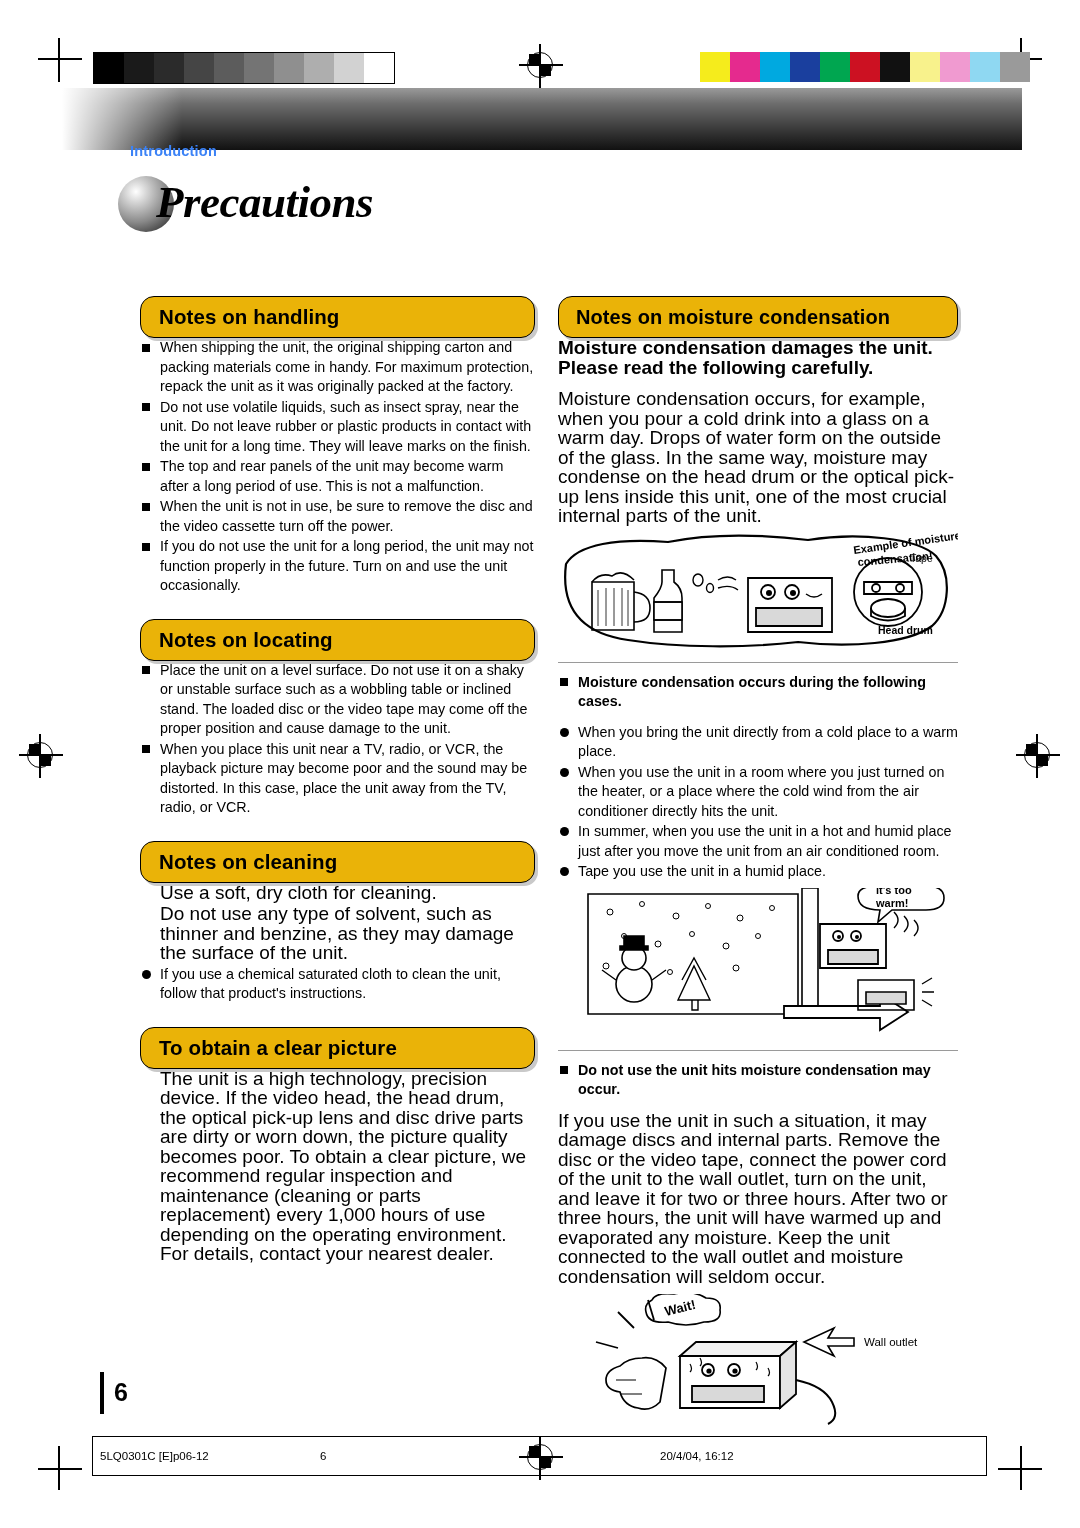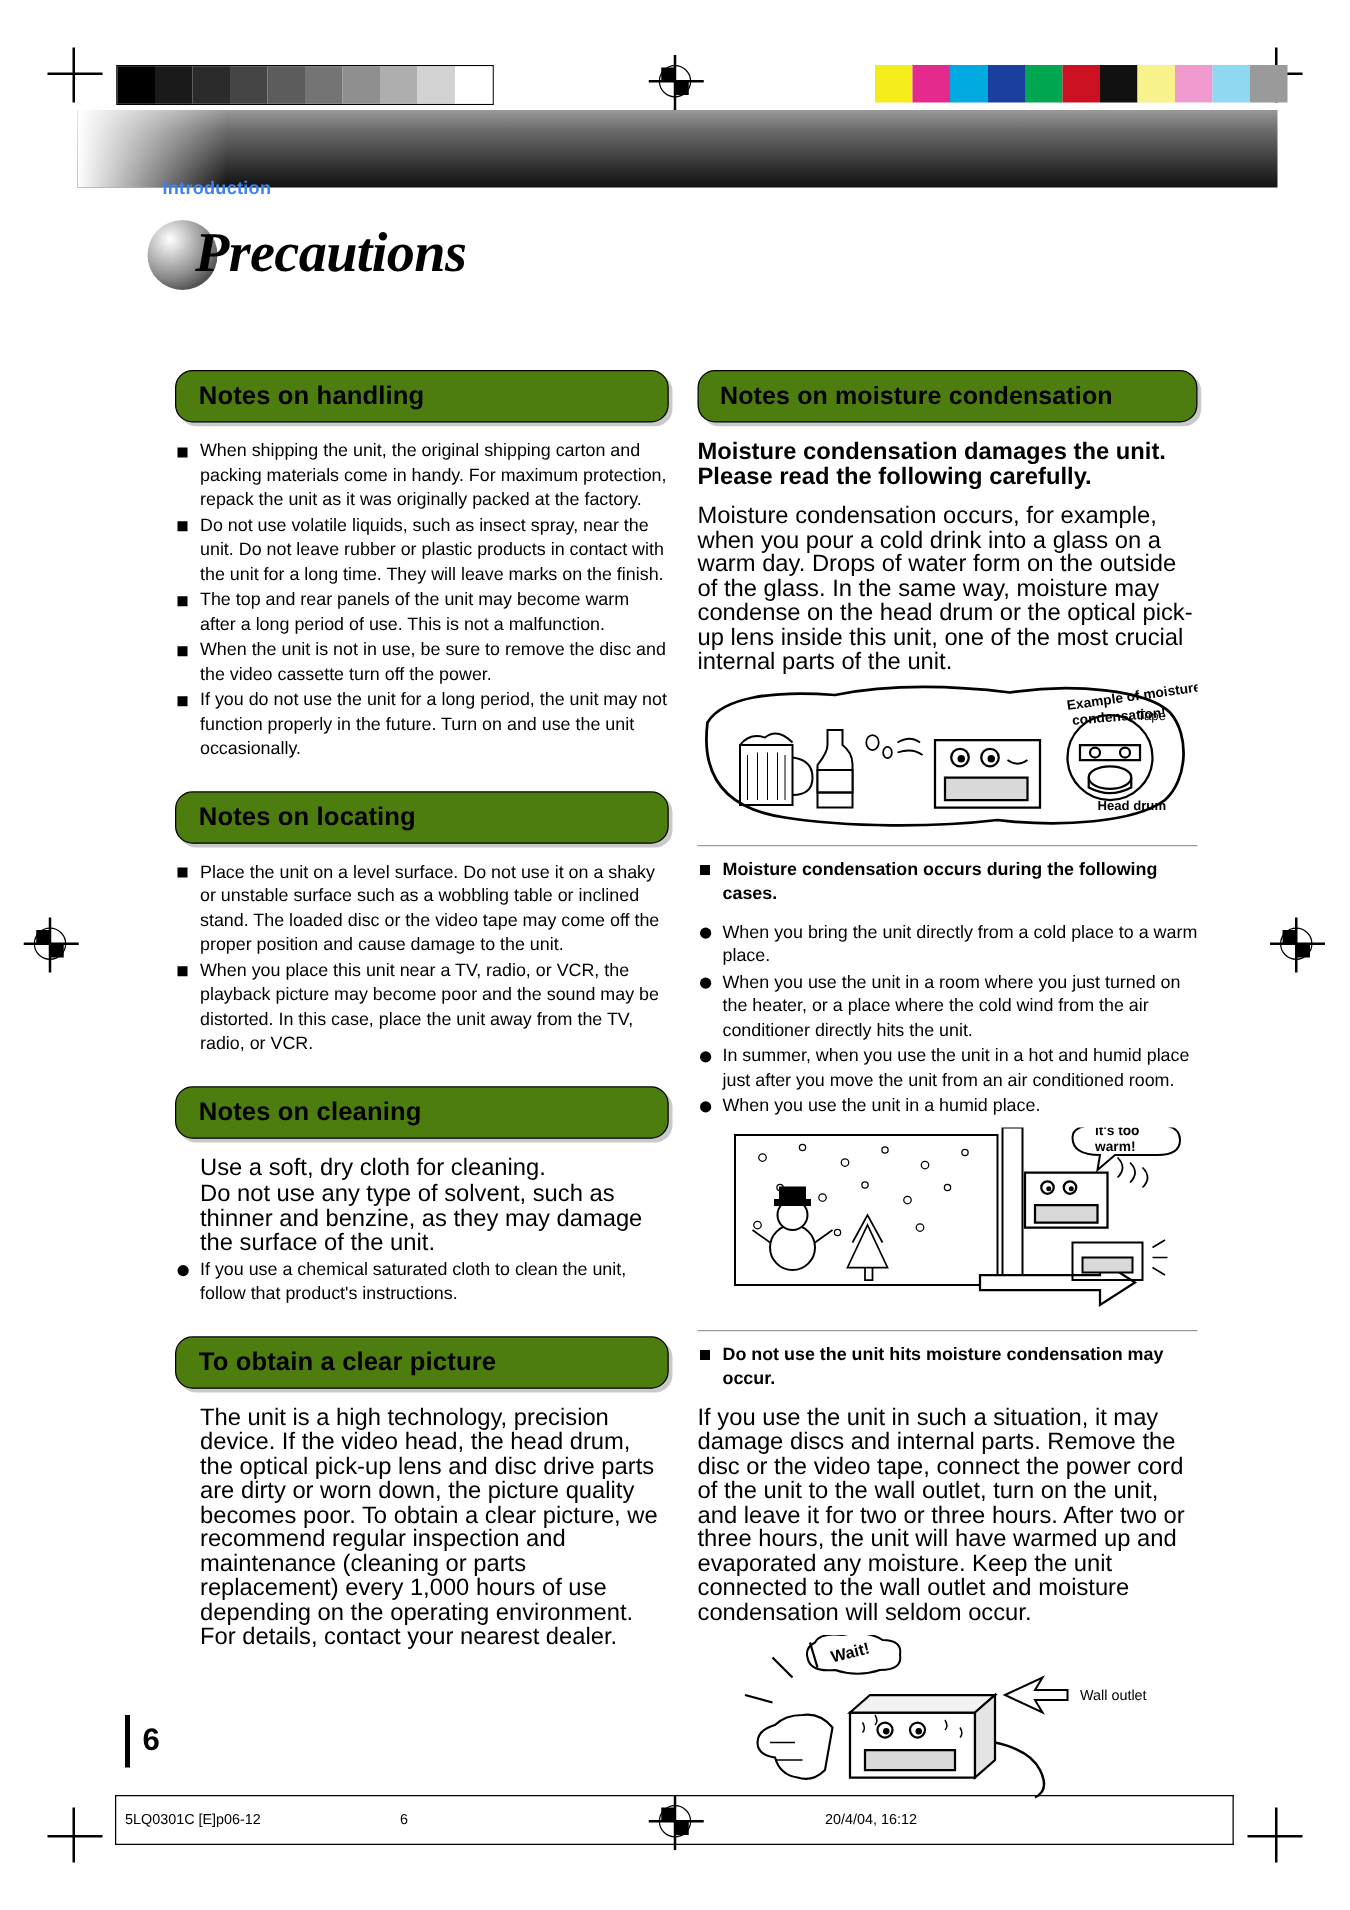--- a/index.html
+++ b/index.html
@@ -94,22 +94,21 @@
   .col-right { left: 558px; width: 400px; }
 
   
   .head-box {
     border: 1.6px solid #000;
     border-radius: 14px;
     height: 40px;
     display: flex;
     align-items: center;
     box-shadow: 3px 3px 0 #c9c9c9;
-    margin-bottom: 14px;
-    background: #4d7c0f;
+    background: #eab308;
   }
   .head-box span {
     font-size: 20.5px;
     font-weight: bold;
     padding-left: 18px;
     letter-spacing: 0.1px;
   }
   .head-box.wide span { font-size: 20px; padding-left: 17px; }
 
   
@@ -360,21 +359,21 @@
   <ul class="bullets">
     <li class="p bold" style="font-weight:bold;">Moisture condensation occurs during the following cases.</li>
   </ul>
 
   <div class="gap-s"></div>
 
   <ul class="bullets round">
     <li>When you bring the unit directly from a cold place to a warm place.</li>
     <li>When you use the unit in a room where you just turned on the heater, or a place where the cold wind from the air conditioner directly hits the unit.</li>
     <li>In summer, when you use the unit in a hot and humid place just after you move the unit from an air conditioned room.</li>
-    <li>When you use the unit in a humid place.</li>
+    <li>Tape you use the unit in a humid place.</li>
   </ul>
 
   <div class="illus" style="height:150px; margin-top:6px;">
     <svg width="400" height="150" viewBox="0 0 400 150" xmlns="http://www.w3.org/2000/svg">
 
       <path d="M30 6 h210 v120 h-210 z" fill="none" stroke="#000" stroke-width="1.6"></path>
 
       <g fill="none" stroke="#000" stroke-width="1">
         <circle cx="52" cy="24" r="3"></circle>
           <circle cx="84" cy="16" r="2.5"></circle>

